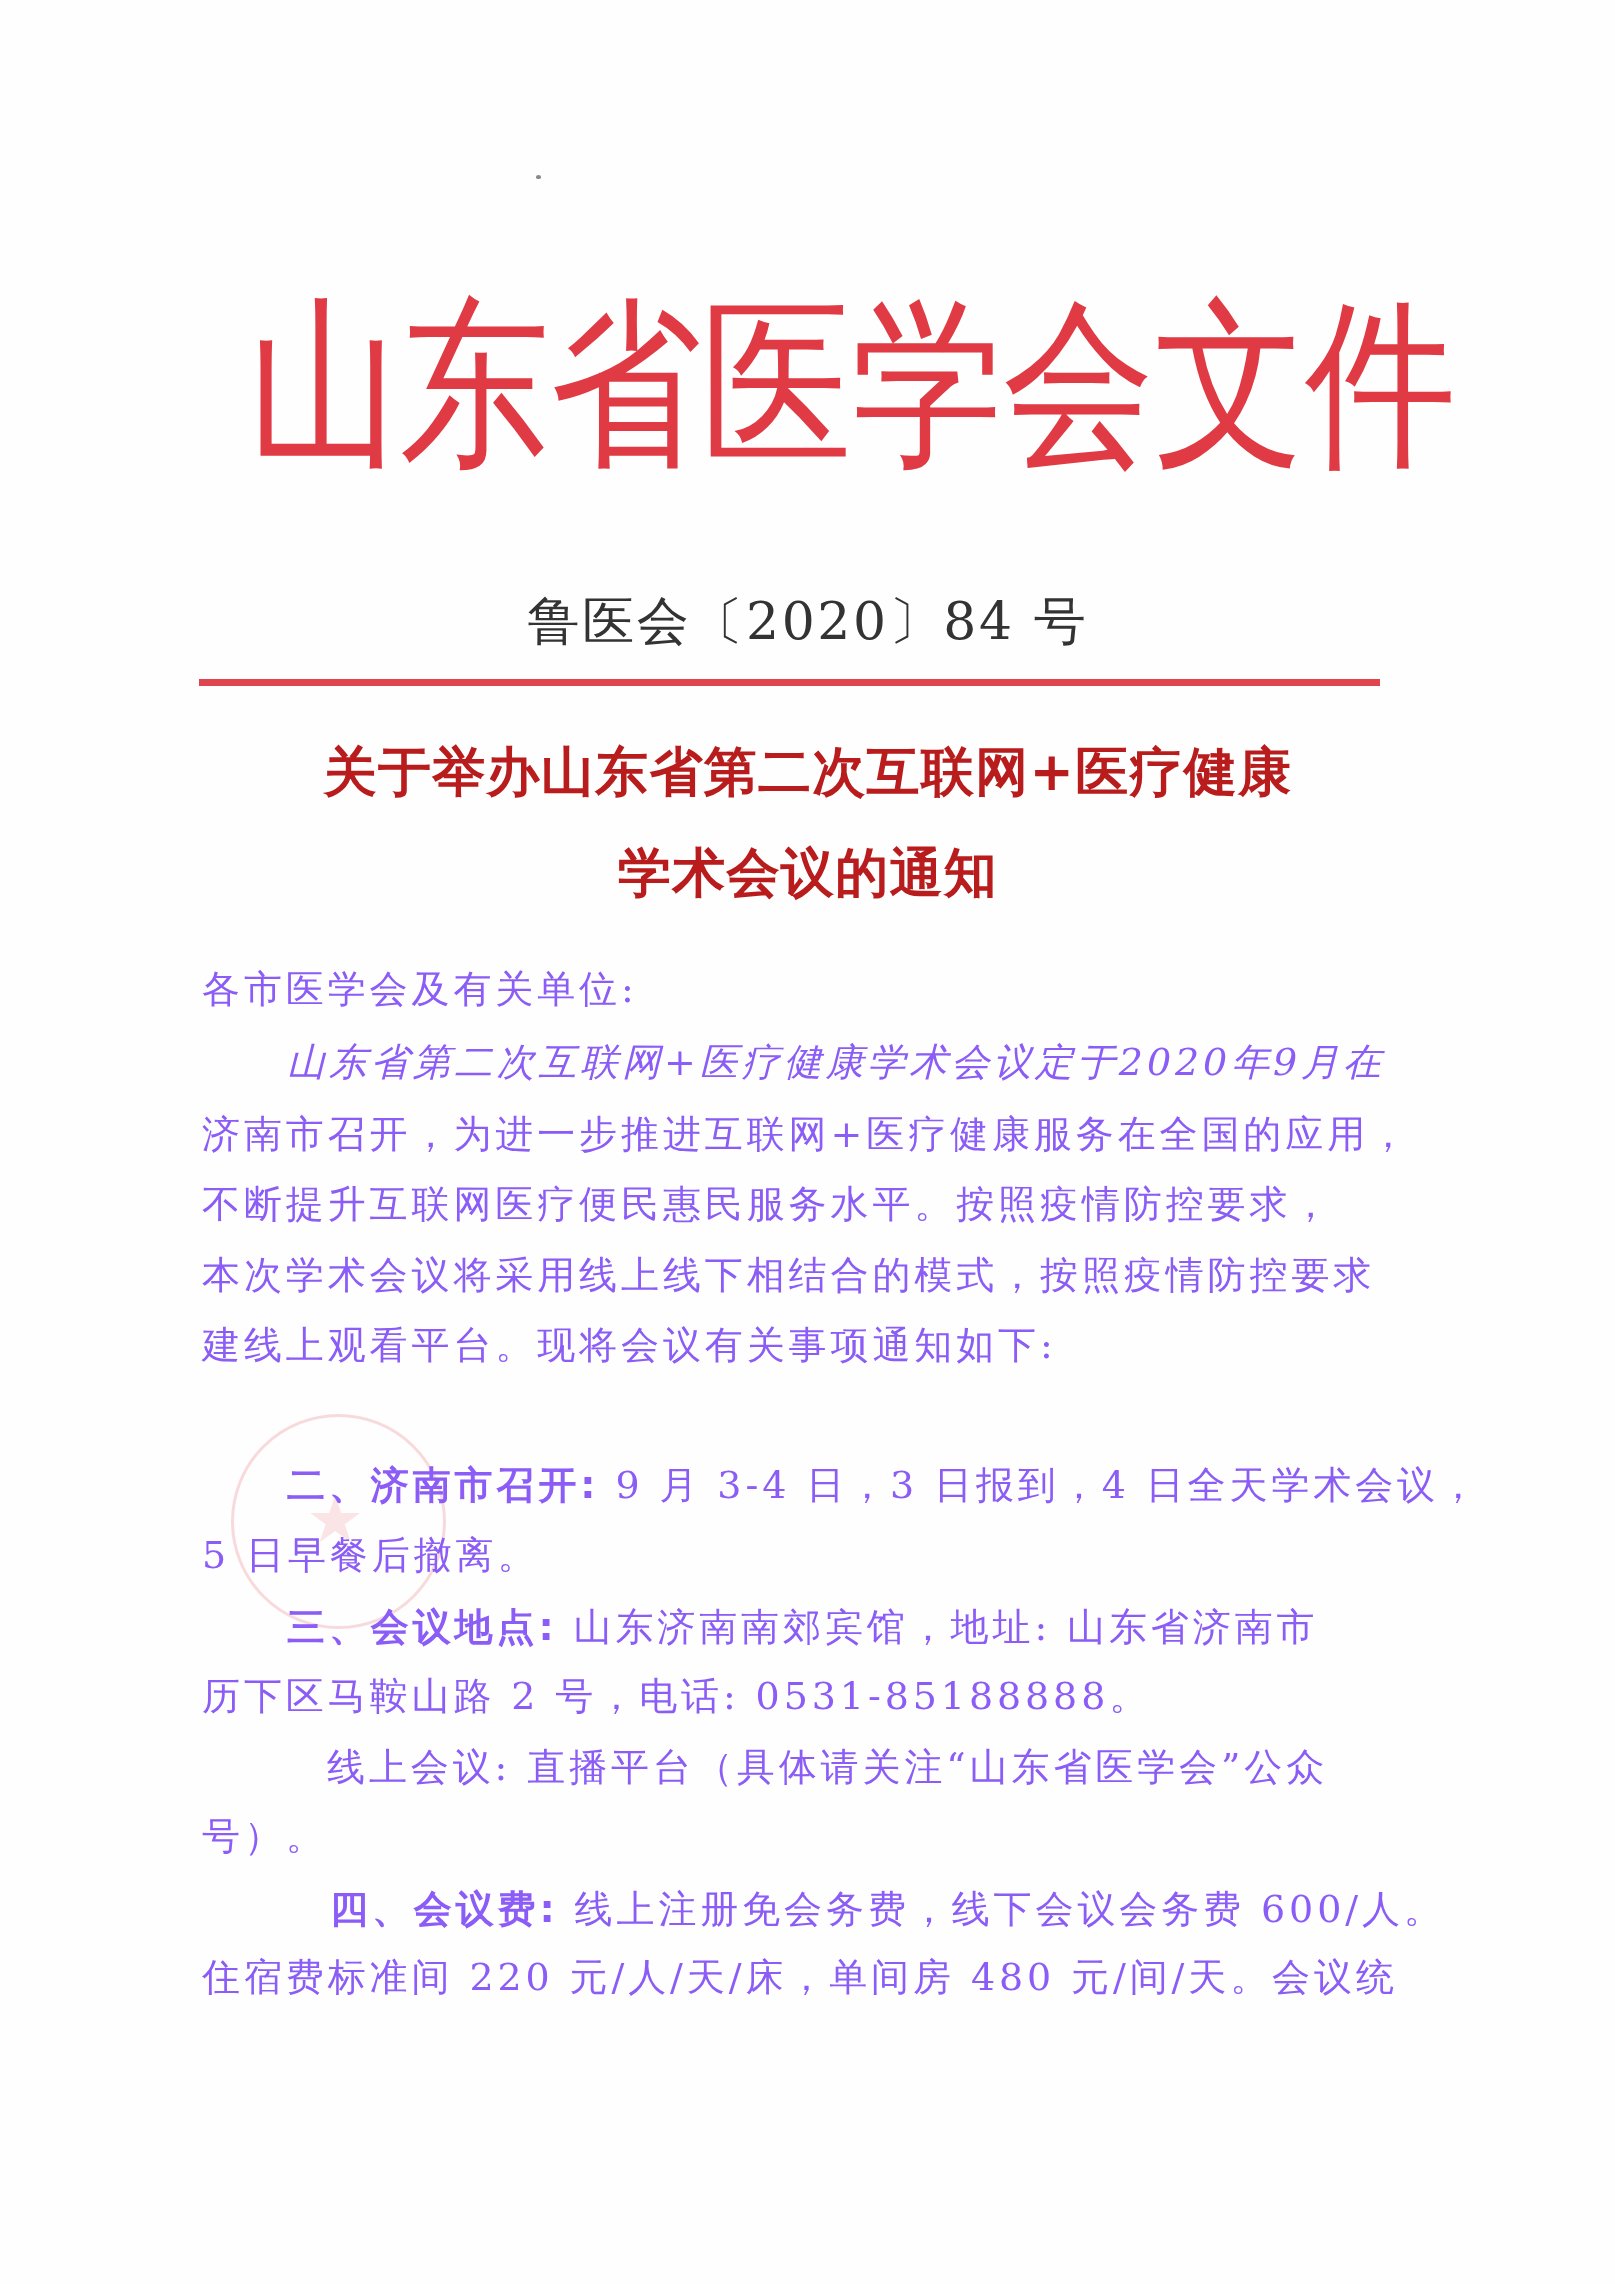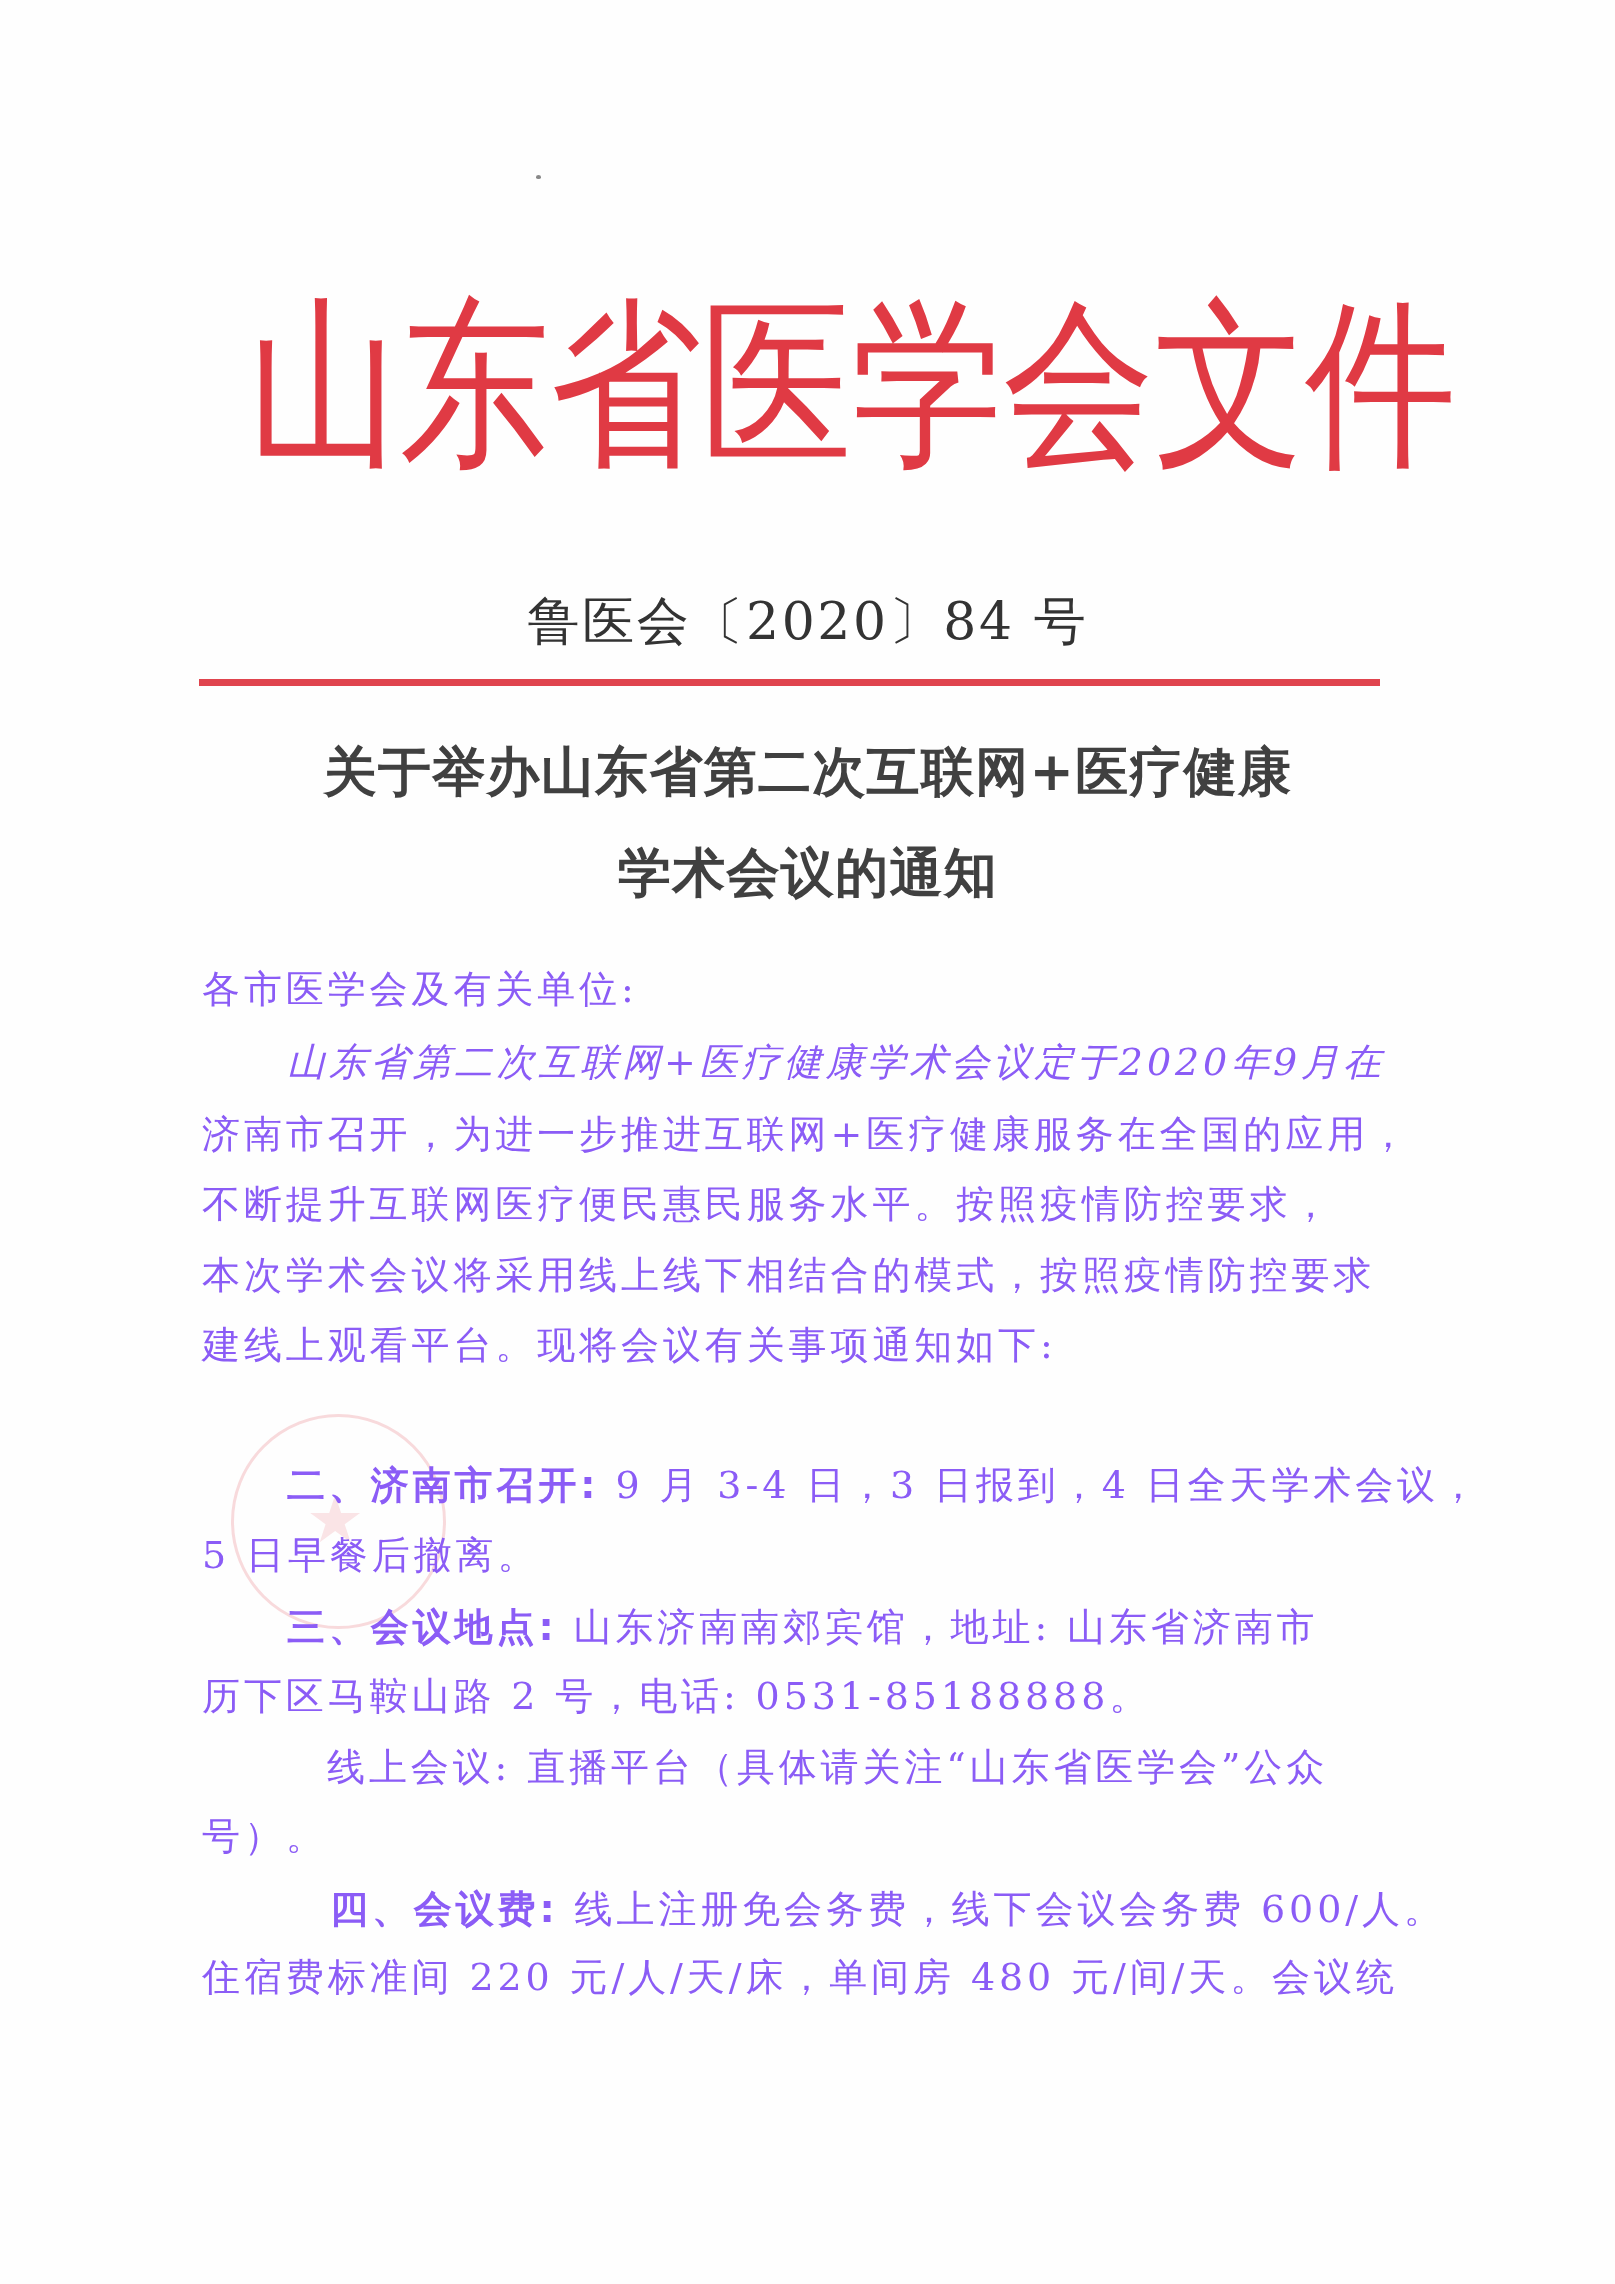--- a/index.html
+++ b/index.html
@@ -56,21 +56,21 @@
     height: 6.5px;
     background: #e0444e;
   }
   .title {
     position: absolute;
     left: 0; right: 0;
     text-align: center;
     font-family: "DejaVu Sans", "Liberation Sans", sans-serif;
     font-weight: bold;
     font-size: 53px;
-    color: #404040;
+    color: #b91c1c;
     letter-spacing: 1.3px;
   }
   .title.l1 { top: 737px; }
   .title.l2 { top: 838px; }
   .line {
     position: absolute;
     left: 202px;
     font-size: 38px;
     line-height: 46px;
     color: #8b5cf6;

